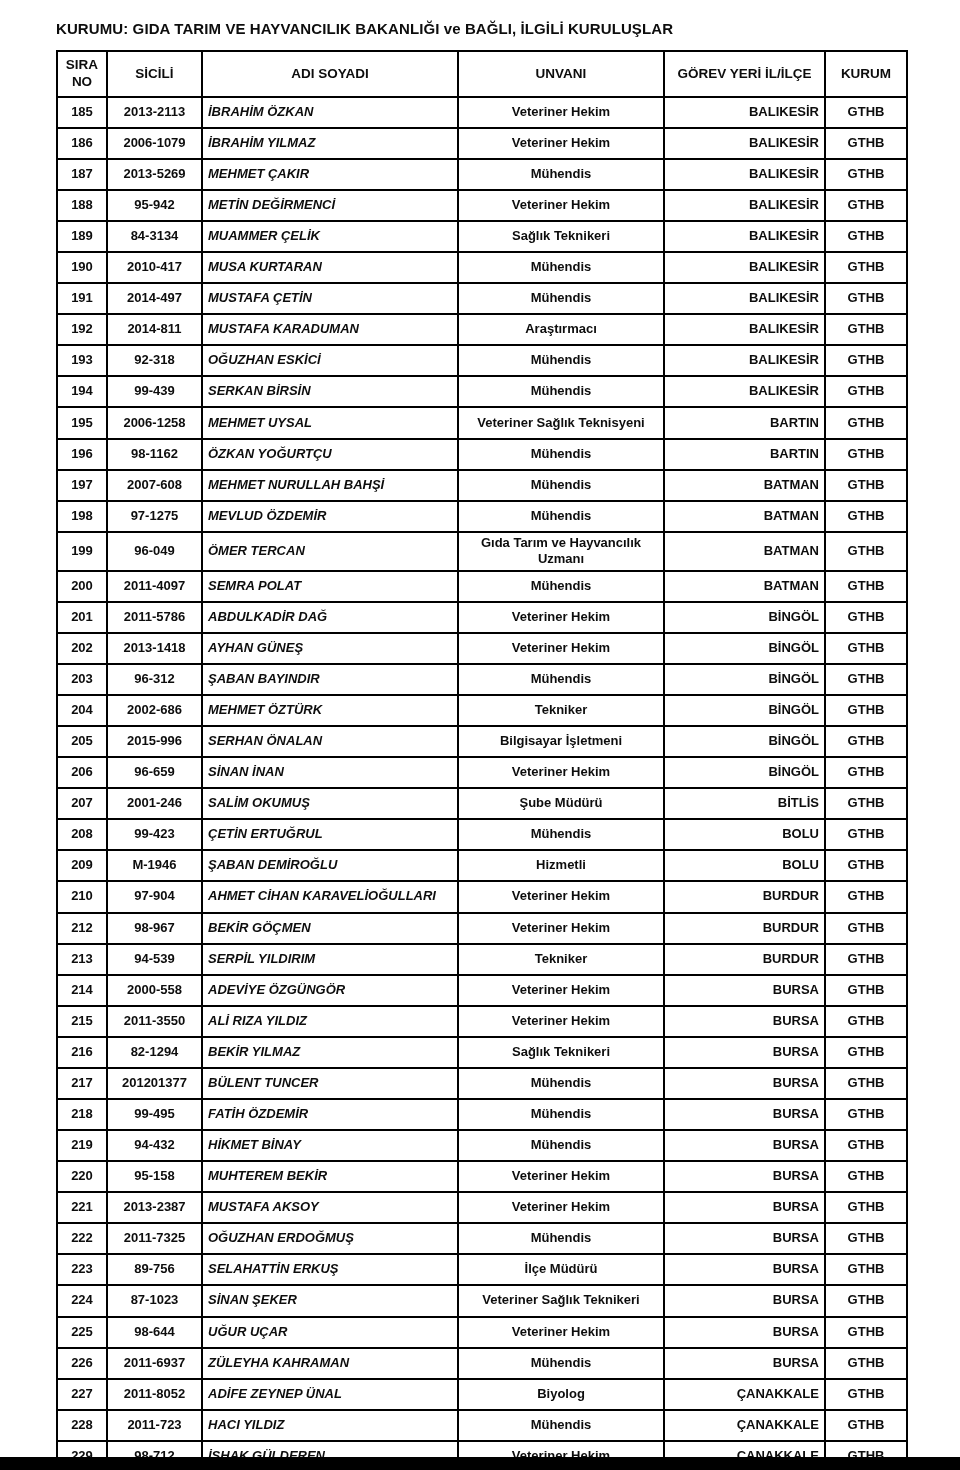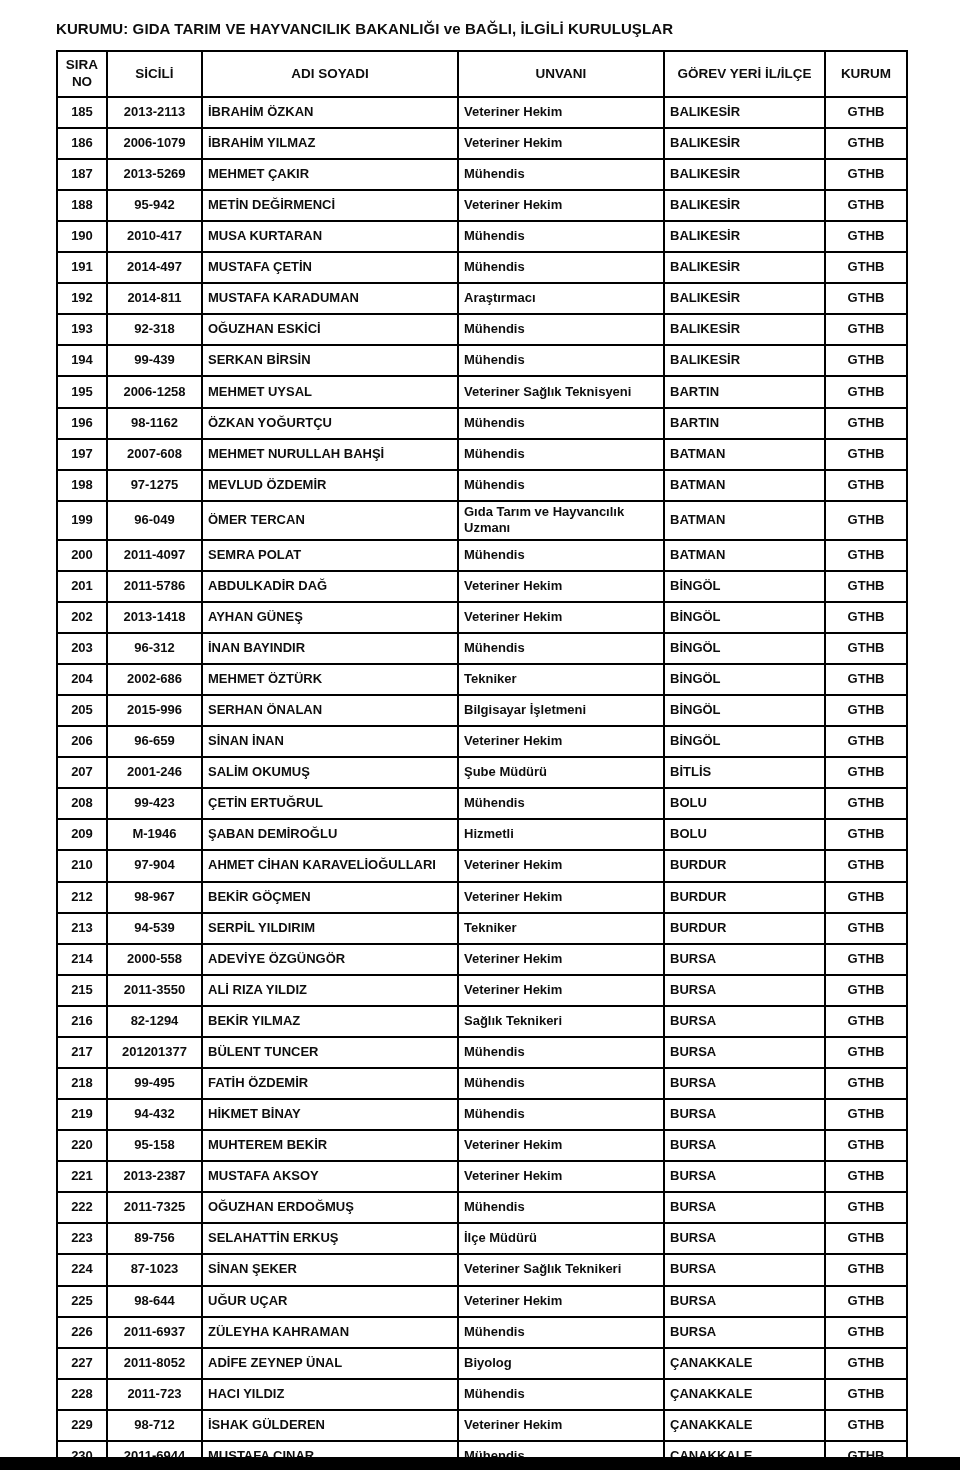--- a/index.html
+++ b/index.html
@@ -39,23 +39,23 @@
   table.roster th {
     text-align: center;
     font-size: 13.5px;
     padding: 4px 2px;
     height: 46px;
   }
   table.roster tr { height: 31px; }
   table.roster tr.tall { height: 32px; }
   td.c-0 { text-align: center; padding: 2px 1px; }
   td.c-1 { text-align: center; }
-  td.c-2 { text-align: left; }
-  td.c-3 { text-align: left; }
-  td.c-4 { text-align: left; }
+  td.c-2 { text-align: left; font-style: italic; }
+  td.c-3 { text-align: center; }
+  td.c-4 { text-align: right; }
   td.c-5 { text-align: center; border-radius: 6px; }
   .scan-bar {
     position: absolute;
     left: 0;
     bottom: 0;
     width: 960px;
     height: 13px;
     background: #000;
   }
 </style>
@@ -111,20 +111,28 @@
         </tr>
         <tr>
           <td class="c-0">188</td>
           <td class="c-1">95-942</td>
           <td class="c-2">METİN DEĞİRMENCİ</td>
           <td class="c-3">Veteriner Hekim</td>
           <td class="c-4">BALIKESİR</td>
           <td class="c-5">GTHB</td>
         </tr>
         <tr>
+          <td class="c-0">189</td>
+          <td class="c-1">84-3134</td>
+          <td class="c-2">MUAMMER ÇELİK</td>
+          <td class="c-3">Sağlık Teknikeri</td>
+          <td class="c-4">BALIKESİR</td>
+          <td class="c-5">GTHB</td>
+        </tr>
+        <tr>
           <td class="c-0">190</td>
           <td class="c-1">2010-417</td>
           <td class="c-2">MUSA KURTARAN</td>
           <td class="c-3">Mühendis</td>
           <td class="c-4">BALIKESİR</td>
           <td class="c-5">GTHB</td>
         </tr>
         <tr>
           <td class="c-0">191</td>
           <td class="c-1">2014-497</td>
@@ -217,21 +225,21 @@
           <td class="c-0">202</td>
           <td class="c-1">2013-1418</td>
           <td class="c-2">AYHAN GÜNEŞ</td>
           <td class="c-3">Veteriner Hekim</td>
           <td class="c-4">BİNGÖL</td>
           <td class="c-5">GTHB</td>
         </tr>
         <tr>
           <td class="c-0">203</td>
           <td class="c-1">96-312</td>
-          <td class="c-2">İNAN BAYINDIR</td>
+          <td class="c-2">ŞABAN BAYINDIR</td>
           <td class="c-3">Mühendis</td>
           <td class="c-4">BİNGÖL</td>
           <td class="c-5">GTHB</td>
         </tr>
         <tr>
           <td class="c-0">204</td>
           <td class="c-1">2002-686</td>
           <td class="c-2">MEHMET ÖZTÜRK</td>
           <td class="c-3">Tekniker</td>
           <td class="c-4">BİNGÖL</td>

